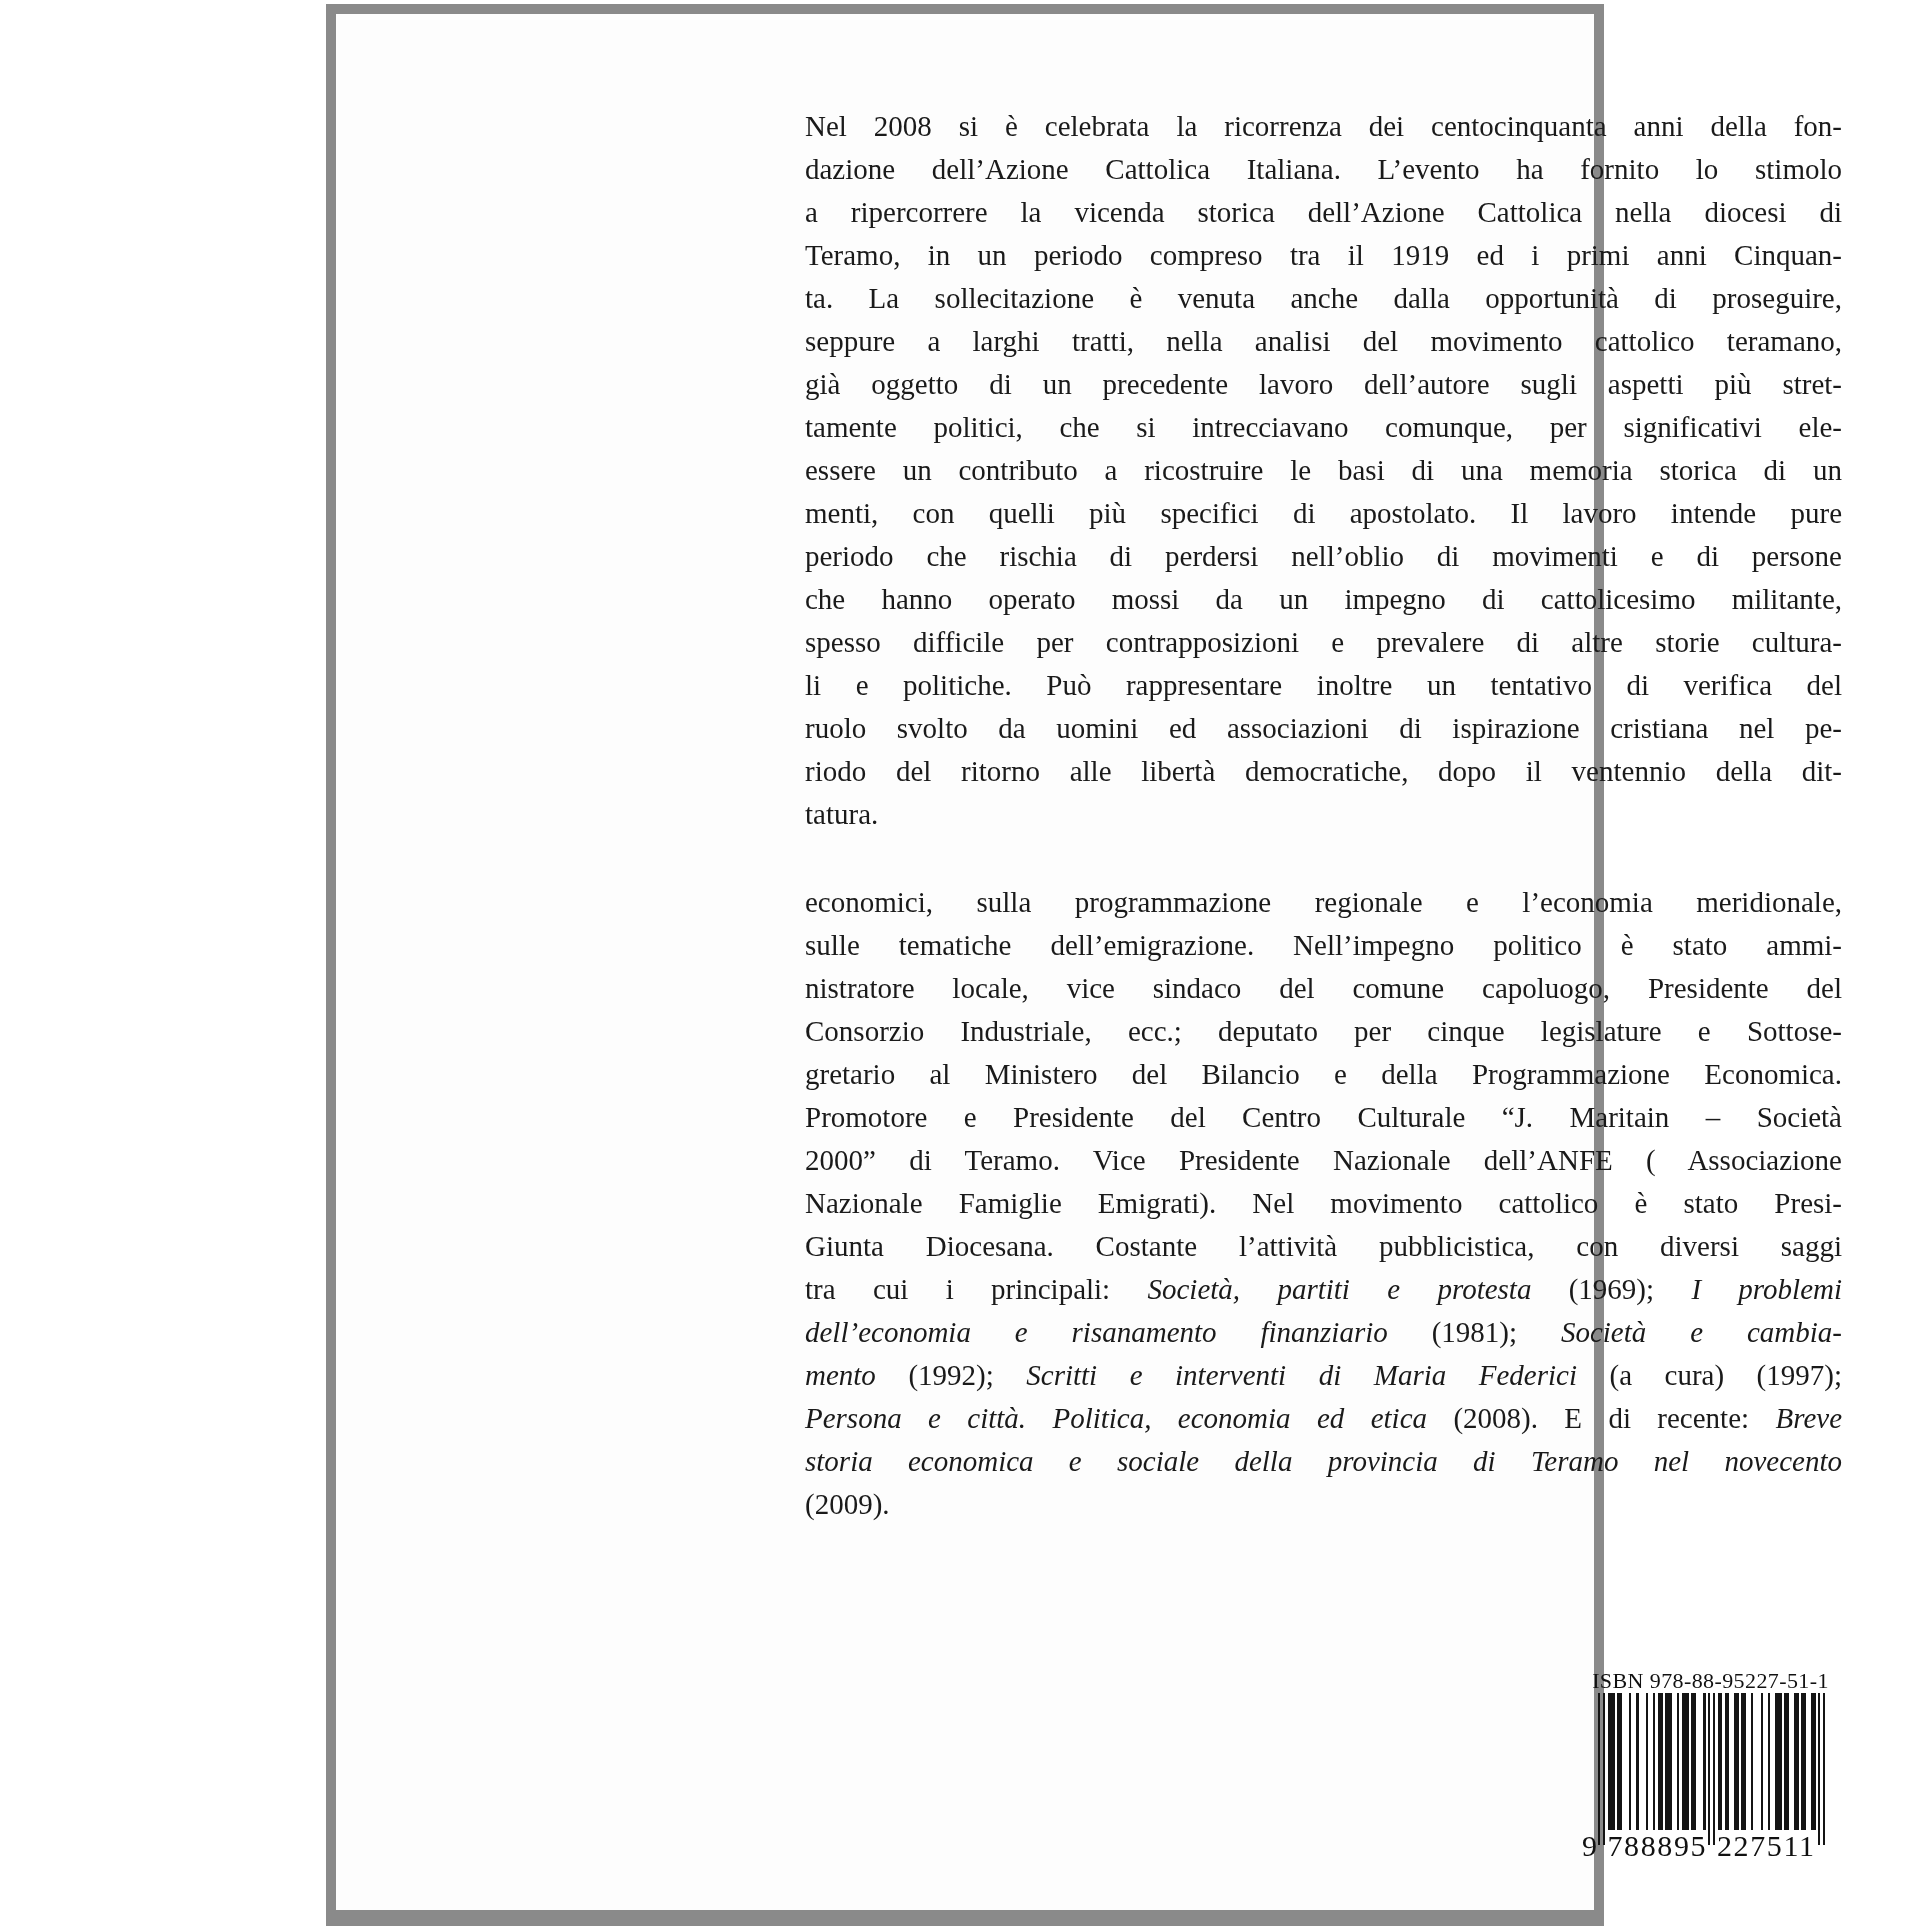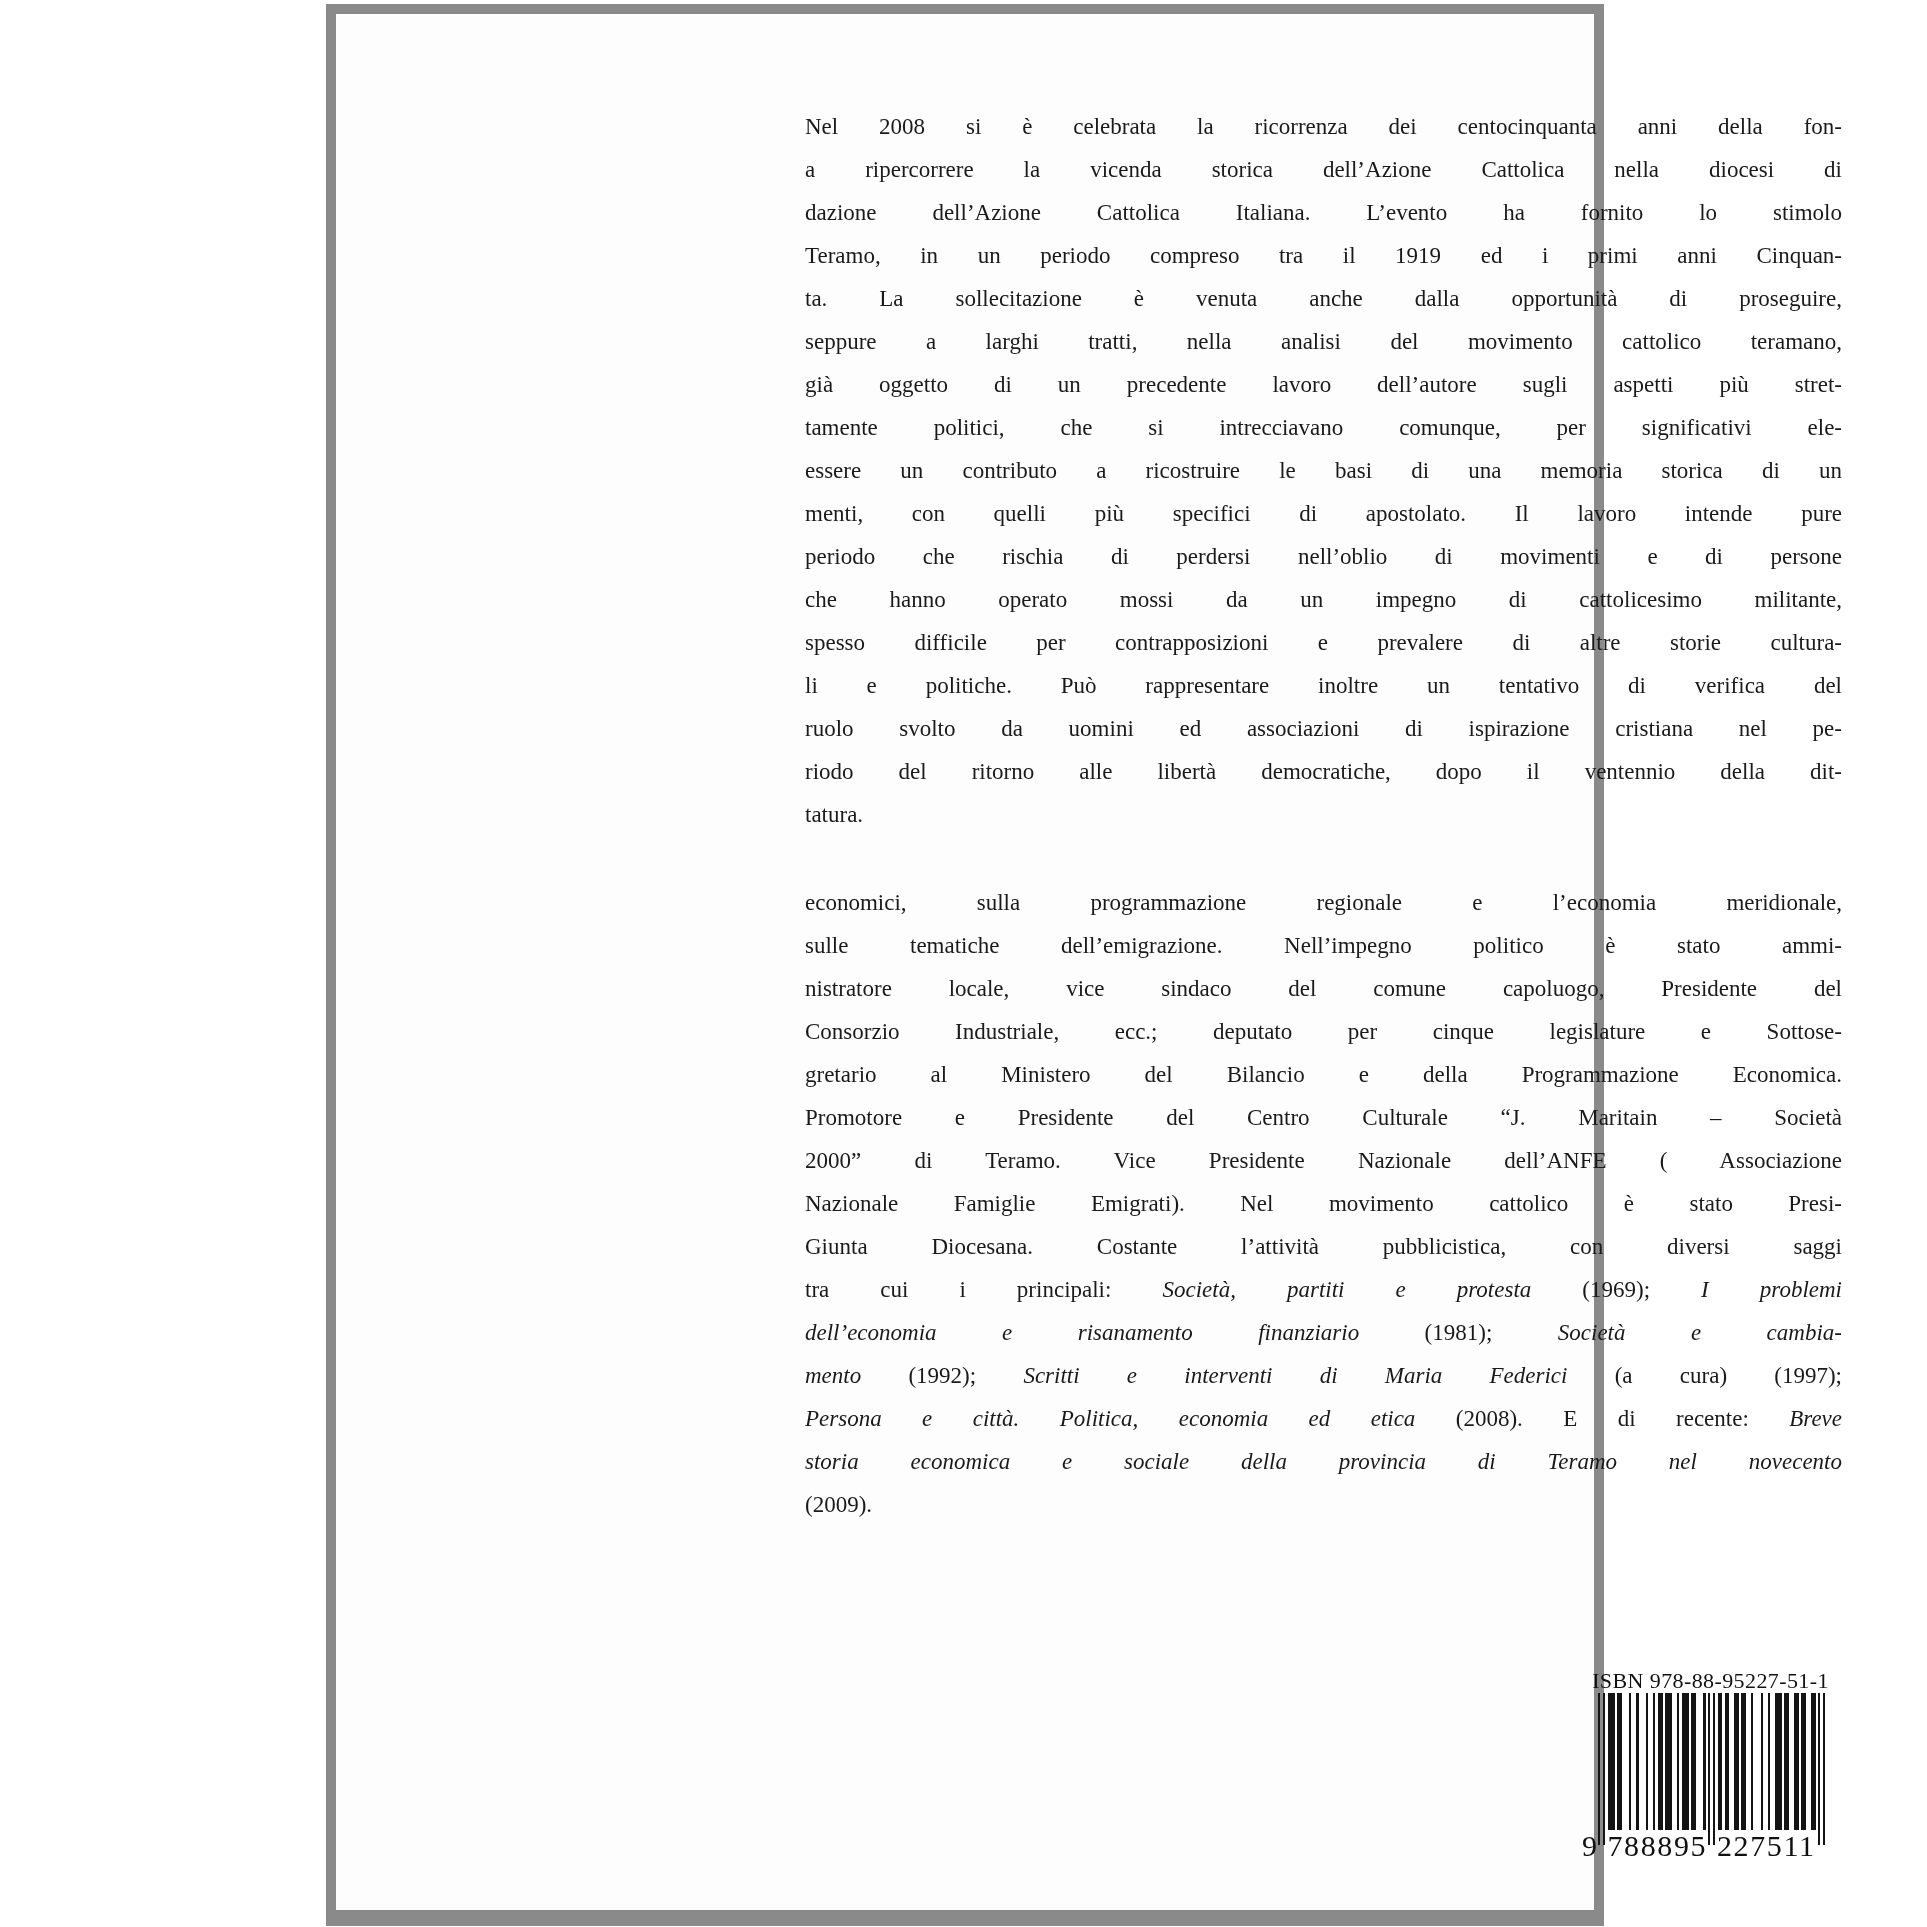--- a/index.html
+++ b/index.html
@@ -16,21 +16,21 @@
     border-width:10.3px 10.3px 16px 10.3px;
     background:#fdfdfd;
   }
   .text-col{
     position:absolute;left:469px;top:91px;width:1037px;
   }
   .para{display:block;}
   .para + .para{margin-top:45px;}
   .tline{
     height:43px;line-height:43px;
-    font-size:23px;
+    font-size:29px;
     text-align:justify;
     text-align-last:justify;
     -moz-text-align-last:justify;
     white-space:nowrap;
     color:#1a1a1a;
   }
   .tline.last{text-align-last:left;-moz-text-align-last:left;}
   .tline .it{font-style:italic;}
   .isbn-label{
     position:absolute;left:1256px;top:1654px;width:237px;
@@ -52,22 +52,22 @@
   .ean .dg1{left:9.5px;width:96px;text-align:center;}
   .ean .dg2{left:119px;width:96px;text-align:center;}
 </style>
 </head>
 <body>
 
 <div class="cover-frame">
   <div class="text-col">
     <div class="para">
         <div class="tline"><span>Nel 2008 si è celebrata la ricorrenza dei centocinquanta anni della fon-</span></div>
+        <div class="tline"><span>dazione dell’Azione Cattolica Italiana. L’evento ha fornito lo stimolo</span></div>
         <div class="tline"><span>a ripercorrere la vicenda storica dell’Azione Cattolica nella diocesi di</span></div>
-        <div class="tline"><span>dazione dell’Azione Cattolica Italiana. L’evento ha fornito lo stimolo</span></div>
         <div class="tline"><span>Teramo, in un periodo compreso tra il 1919 ed i primi anni Cinquan-</span></div>
         <div class="tline"><span>ta. La sollecitazione è venuta anche dalla opportunità di proseguire,</span></div>
         <div class="tline"><span>seppure a larghi tratti, nella analisi del movimento cattolico teramano,</span></div>
         <div class="tline"><span>già oggetto di un precedente lavoro dell’autore sugli aspetti più stret-</span></div>
         <div class="tline"><span>tamente politici, che si intrecciavano comunque, per significativi ele-</span></div>
         <div class="tline"><span>essere un contributo a ricostruire le basi di una memoria storica di un</span></div>
         <div class="tline"><span>menti, con quelli più specifici di apostolato. Il lavoro intende pure</span></div>
         <div class="tline"><span>periodo che rischia di perdersi nell’oblio di movimenti e di persone</span></div>
         <div class="tline"><span>che hanno operato mossi da un impegno di cattolicesimo militante,</span></div>
         <div class="tline"><span>spesso difficile per contrapposizioni e prevalere di altre storie cultura-</span></div>

